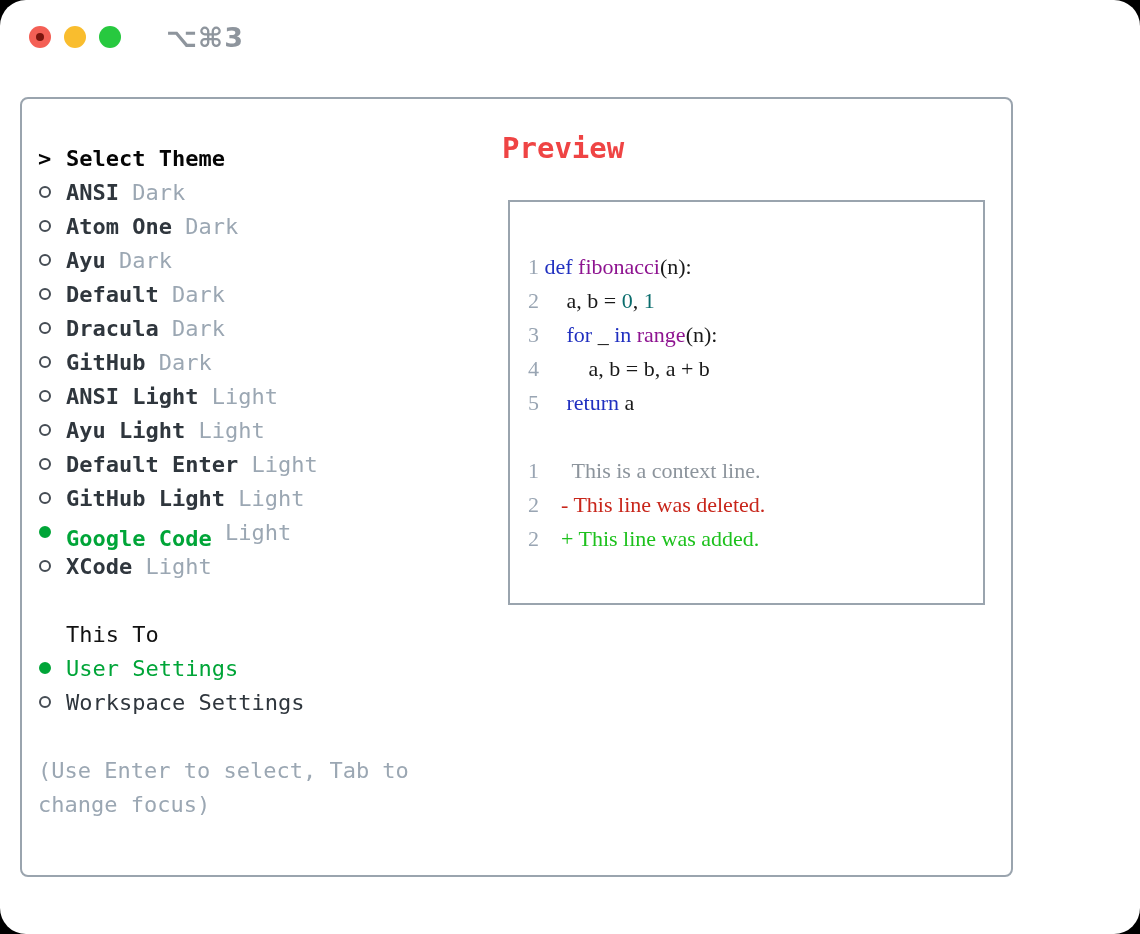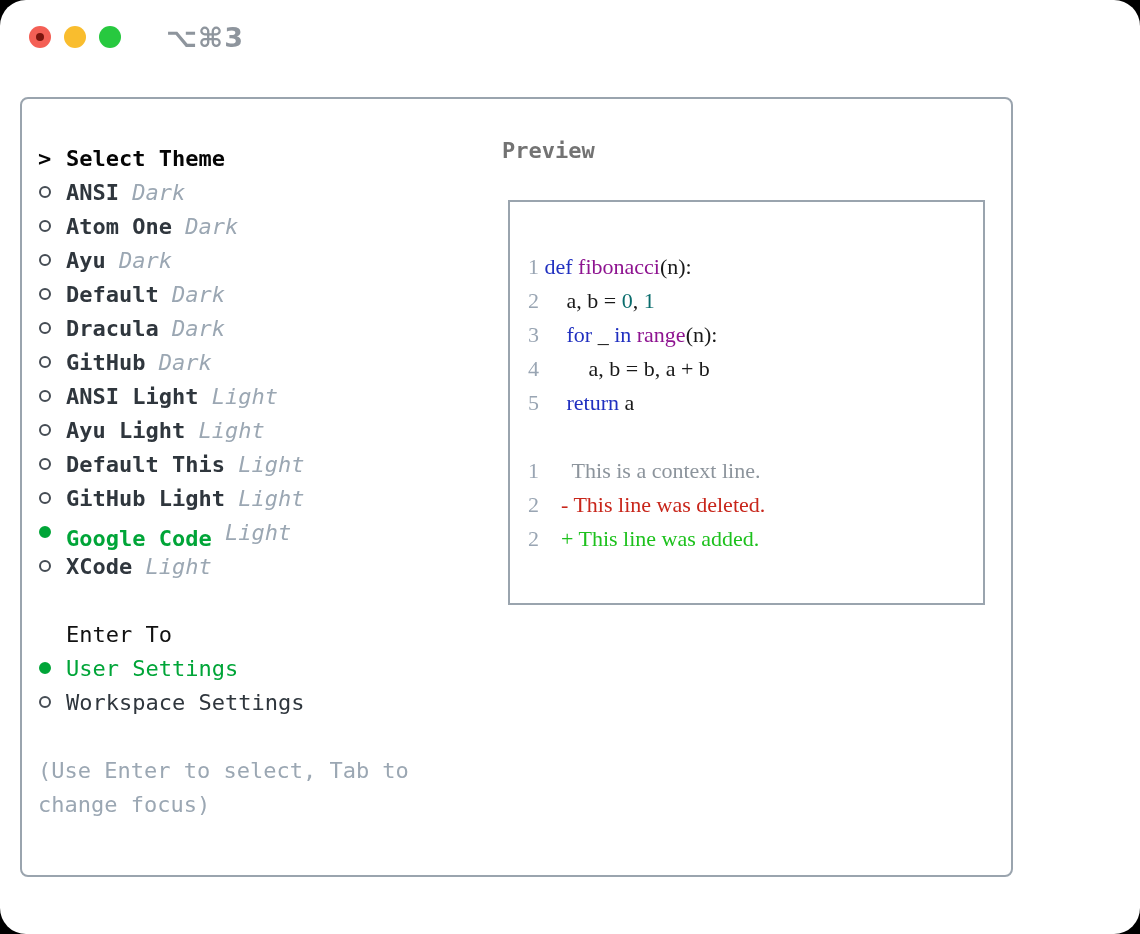--- a/index.html
+++ b/index.html
@@ -26,29 +26,29 @@
   .left { position:absolute; left:16px; top:42px; font-size:22px; }
   .row { height:34px; display:flex; align-items:center; white-space:pre; }
   .marker { width:28px; display:flex; align-items:center; }
   .circle { width:12px; height:12px; border:2px solid var(--circle-gray); border-radius:50%;
             margin-left:1px; }
   .circle.sel { background:var(--sel-green); border-color:var(--sel-green); }
   .hdr-prefix { font-weight:bold; color:#050505; width:28px; }
   .hdr-label  { font-weight:bold; color:#050505; }
   .theme-name { color:var(--item-dark);font-weight:bold; }
   .theme-name.green { color:var(--sel-green);margin-top:12px; }
-  .variant { color:var(--muted-gray);font-style:italic; }
+  .variant { color:var(--muted-gray); }
   .section-label { color:#111; margin-left:28px; }
   .opt-label { color:var(--item-dark); }
   .opt-label.green { color:var(--sel-green); }
   .hint { color:var(--muted-gray); }
   .spacer { height:34px; }
 
   
-  .preview-label { position:absolute; left:480px; top:39px; font-size:22px; font-weight:bold; color:#737373; }
+  .preview-label { position:absolute; left:480px; top:32px; font-size:29px; font-weight:bold; color:#ef4444; }
   .preview-box { position:absolute; left:486px; top:101px; width:477px; height:405px;
                  border:2px solid var(--border-gray); background:#fff; overflow:hidden; }
   .code { padding:48px 0 0 18px; font-size:22px; line-height:34px;font-family:Liberation Serif, serif; }
   .cline { height:34px; white-space:pre; }
   .lnum { color:var(--c-lnum); }
   .tok-kw  { color:var(--c-kw); }
   .tok-fn  { color:var(--c-fn); }
   .tok-nm  { color:var(--c-nm); }
   .tok-pl  { color:var(--c-pl); }
   .tok-ctx { color:var(--c-ctx); }
@@ -116,21 +116,21 @@
   </div>
 
   <div class="row">
     <span class="marker"><span class="circle"></span></span>
     <span class="theme-name">Ayu Light</span>
     <span class="variant"> Light</span>
   </div>
 
   <div class="row">
     <span class="marker"><span class="circle"></span></span>
-    <span class="theme-name">Default This</span>
+    <span class="theme-name">Default Enter</span>
     <span class="variant"> Light</span>
   </div>
 
   <div class="row">
     <span class="marker"><span class="circle"></span></span>
     <span class="theme-name">GitHub Light</span>
     <span class="variant"> Light</span>
   </div>
 
   <div class="row">
@@ -142,21 +142,21 @@
   <div class="row">
     <span class="marker"><span class="circle"></span></span>
     <span class="theme-name">XCode</span>
     <span class="variant"> Light</span>
   </div>
 </div>
 
       <div class="spacer"></div>
 
       <div class="row">
-        <span class="section-label">Enter To</span>
+        <span class="section-label">This To</span>
       </div>
 
       <div id="apply-list">
   <div class="row">
     <span class="marker"><span class="circle sel"></span></span>
     <span class="opt-label green">User Settings</span>
   </div>
 
   <div class="row">
     <span class="marker"><span class="circle"></span></span>

